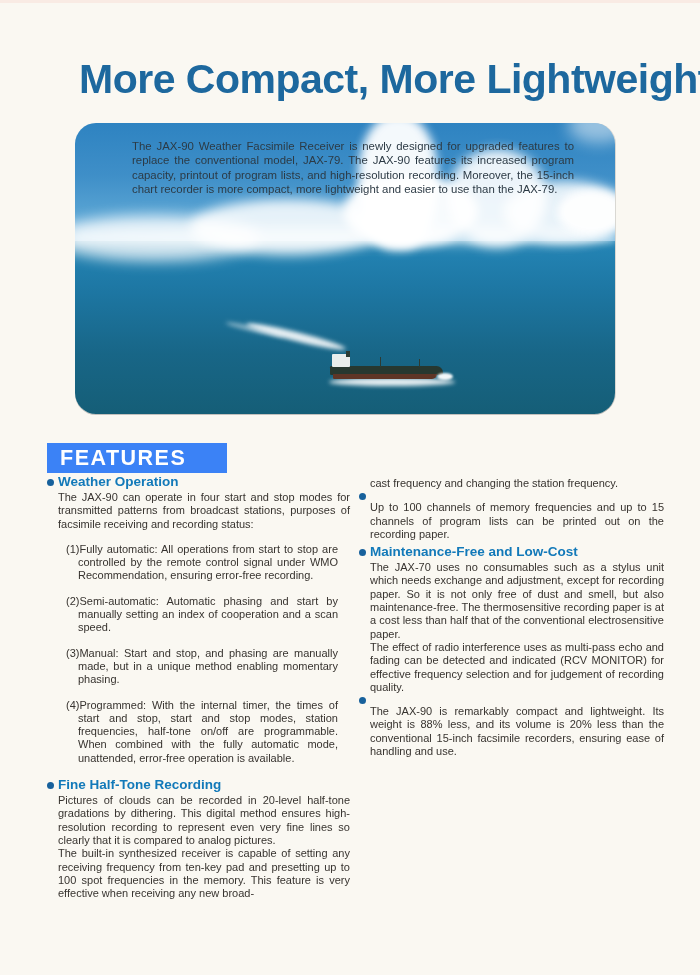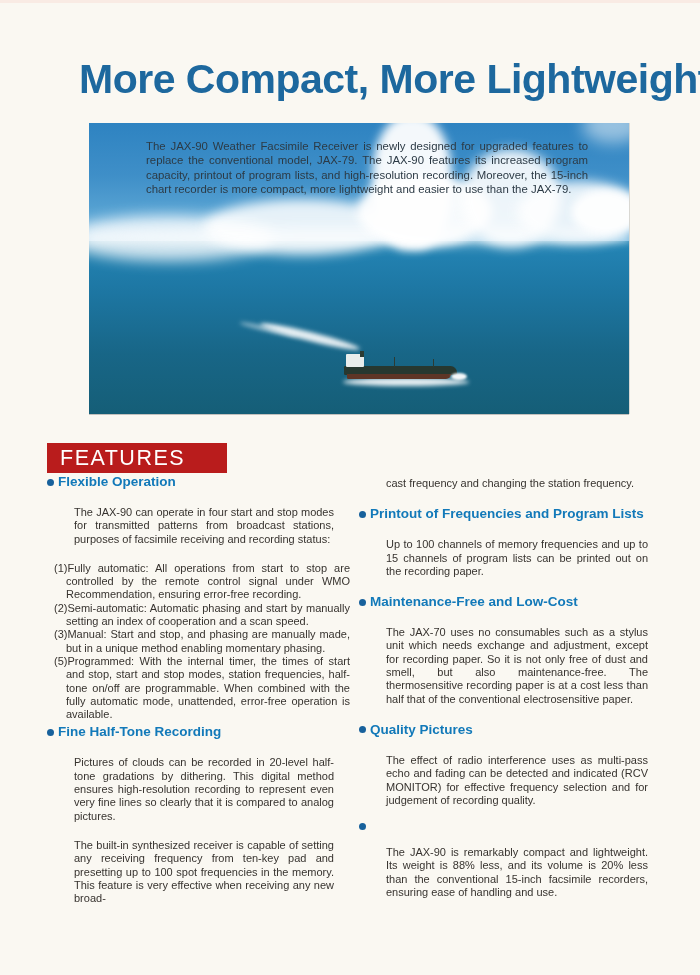--- a/index.html
+++ b/index.html
@@ -8,22 +8,22 @@
     background:#faf8f2;
     font-family:"Liberation Sans", sans-serif;
   }
   .top-edge{position:absolute;left:0;top:0;width:700px;height:3px;background:#f9ebe4;}
   .title{
     position:absolute; left:79px; top:56px;
     font-size:41px; font-weight:bold; letter-spacing:-0.5px;
     color:#1d689e; white-space:nowrap;
   }
   
-  .hero{position:absolute; left:89px; top:123px; width:540px; height:291px; overflow:hidden;
-        box-shadow:0 1px 0 rgba(90,90,90,.35), 1px 0 0 rgba(120,120,120,.25);}
+  .hero{position:absolute; left:75px; top:123px; width:540px; height:291px; overflow:hidden;
+        box-shadow:0 1px 0 rgba(90,90,90,.35), 1px 0 0 rgba(120,120,120,.25);border-radius:21px;}
   .sky{position:absolute; left:0; top:0; width:540px; height:118px;
        background:linear-gradient(to bottom,#2e83c1 0%,#3f8fc8 45%,#5aa5d4 80%,#79b8e0 100%);}
   .sea{position:absolute; left:0; top:118px; width:540px; height:173px;
        background:linear-gradient(to bottom,#2485b6 0%,#1d76a2 30%,#186687 65%,#155e77 100%);}
   .horizon-glow{position:absolute;left:0;top:112px;width:540px;height:8px;
        background:rgba(170,215,235,.45); filter:blur(3px);}
   .cloud{position:absolute; border-radius:50%; background:#fff;}
   .c1{left:-25px; top:92px; width:210px; height:46px; opacity:.78; filter:blur(7px);}
   .c2{left:115px; top:76px; width:195px; height:56px; opacity:.85; filter:blur(6px);}
   .c3{left:283px; top:-8px; width:80px; height:135px; opacity:.95; filter:blur(5px); border-radius:45%;}
@@ -53,37 +53,37 @@
   .funnel{position:absolute; left:271px; top:228px; width:4px; height:6px; background:#2c3b33;}
   .mast1{position:absolute; left:305px; top:234px; width:1px; height:10px; background:#2c3b33;}
   .mast2{position:absolute; left:344px; top:236px; width:1px; height:8px; background:#2c3b33;}
   .foam{position:absolute; left:254px; top:255px; width:126px; height:8px;
         background:rgba(255,255,255,.9); border-radius:50%; filter:blur(2px);}
   .bow-splash{position:absolute; left:362px; top:250px; width:16px; height:7px;
         background:rgba(255,255,255,.95); border-radius:50%; filter:blur(1px);}
   
   .banner{
     position:absolute; left:47px; top:443px; width:180px; height:30px;
-    background:#b91c1c; color:#ffffff;
-    font-size:21.5px; font-weight:normal; letter-spacing:1.5px;
+    background:#3b82f6; color:#ffffff;
+    font-size:21.5px; font-weight:bold; letter-spacing:1.5px;
     line-height:30px; padding-left:13px; box-sizing:border-box;
   }
   .col{position:absolute; top:471px; font-size:11px; line-height:13.3px;
        color:#37332f; }
   .col-left{left:47px; width:303px;}
   .col-right{left:359px; width:305px;}
   .heading{
     font-size:13.5px; font-weight:bold; color:#1279b9;
     line-height:16px; margin-top:3px; margin-bottom:1px;
     display:flex; align-items:center;
   }
   .bullet{display:inline-block; width:7px; height:7px; border-radius:50%;
           background:#17619c; margin-right:4px; flex:0 0 auto;}
-  .body{margin:16px; padding-left:11px; text-align:justify;}
-  .item{margin:0; padding-left:19px; text-indent:-12px; text-align:justify;}
+  .body{margin:0; padding-left:11px; text-align:justify;}
+  .item{margin:12px; padding-left:19px; text-indent:-12px; text-align:justify;}
   .cont{margin-top:6px;}
 </style>
 </head>
 <body>
 
 <div class="page">
   <div class="top-edge"></div>
 
   <div class="title">More Compact, More Lightweight</div>
 
@@ -114,61 +114,56 @@
   </div>
 
   <div class="banner">
     <span>FEATURES</span>
   </div>
 
   <div class="col col-left">
     <div class="section">
       <div class="heading">
         <span class="bullet"></span>
-        <span>Flexible Operation</span>
+        <span>Weather Operation</span>
       </div>
       <p class="body">The JAX-90 can operate in four start and stop modes for transmitted patterns from broadcast stations, purposes of facsimile receiving and recording status:</p>
       <p class="item">(1)Fully automatic: All operations from start to stop are controlled by the remote control signal under WMO Recommendation, ensuring error-free recording.</p>
       <p class="item">(2)Semi-automatic: Automatic phasing and start by manually setting an index of cooperation and a scan speed.</p>
       <p class="item">(3)Manual: Start and stop, and phasing are manually made, but in a unique method enabling momentary phasing.</p>
-      <p class="item">(5)Programmed: With the internal timer, the times of start and stop, start and stop modes, station frequencies, half-tone on/off are programmable. When combined with the fully automatic mode, unattended, error-free operation is available.</p>
+      <p class="item">(4)Programmed: With the internal timer, the times of start and stop, start and stop modes, station frequencies, half-tone on/off are programmable. When combined with the fully automatic mode, unattended, error-free operation is available.</p>
     </div>
     <div class="section">
       <div class="heading">
         <span class="bullet"></span>
         <span>Fine Half-Tone Recording</span>
       </div>
       <p class="body">Pictures of clouds can be recorded in 20-level half-tone gradations by dithering. This digital method ensures high-resolution recording to represent even very fine lines so clearly that it is compared to analog pictures.</p>
     </div>
     <div class="section">
       <p class="body">The built-in synthesized receiver is capable of setting any receiving frequency from ten-key pad and presetting up to 100 spot frequencies in the memory. This feature is very effective when receiving any new broad-</p>
     </div>
   </div>
 
   <div class="col col-right">
     <p class="body cont">cast frequency and changing the station frequency.</p>
     <div class="section">
       <div class="heading">
         <span class="bullet"></span>
-        <span>Printout of Frequencies and Program Lists</span>
       </div>
       <p class="body">Up to 100 channels of memory frequencies and up to 15 channels of program lists can be printed out on the recording paper.</p>
     </div>
     <div class="section">
       <div class="heading">
         <span class="bullet"></span>
         <span>Maintenance-Free and Low-Cost</span>
       </div>
       <p class="body">The JAX-70 uses no consumables such as a stylus unit which needs exchange and adjustment, except for recording paper. So it is not only free of dust and smell, but also maintenance-free. The thermosensitive recording paper is at a cost less than half that of the conventional electrosensitive paper.</p>
     </div>
     <div class="section">
-      <div class="heading">
-        <span class="bullet"></span>
-        <span>Quality Pictures</span>
-      </div>
       <p class="body">The effect of radio interference uses as multi-pass echo and fading can be detected and indicated (RCV MONITOR) for effective frequency selection and for judgement of recording quality.</p>
     </div>
     <div class="section">
       <div class="heading">
         <span class="bullet"></span>
       </div>
       <p class="body">The JAX-90 is remarkably compact and lightweight. Its weight is 88% less, and its volume is 20% less than the conventional 15-inch facsimile recorders, ensuring ease of handling and use.</p>
     </div>
   </div>
 </div>

